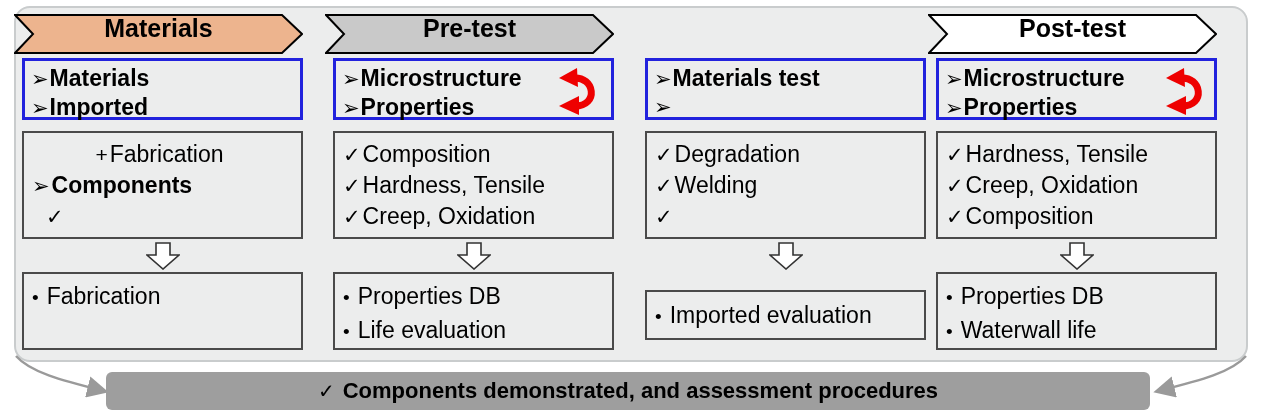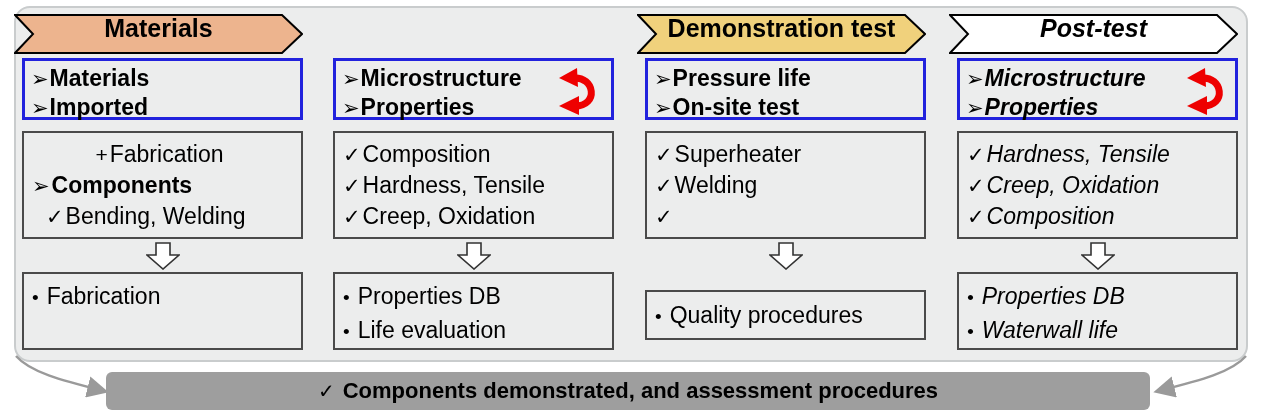--- a/index.html
+++ b/index.html
@@ -19,21 +19,21 @@
     border:2px solid #c9cccd;
     border-radius:16px;
     box-sizing:border-box;
   }
 
   
   .col{position:absolute;top:6px;width:297px;height:356px;}
   .col.c0{left:14px;}
   .col.c1{left:325px;}
   .col.c2{left:637px;}
-  .col.c3{left:949px;font-style:italic;}
+  .col.c3{left:928px;}
 
   
   .chev{
     position:absolute;top:8px;height:28px;width:289px;
     display:flex;align-items:center;justify-content:center;
     box-sizing:border-box;
     text-align:right;
   }
   .chev svg{position:absolute;left:0;top:0;}
   .chev .lab{
@@ -140,38 +140,43 @@
       <div class="li center">
         <span class="mk">+</span>
         <span>Fabrication</span>
       </div>
       <div class="li bold">
         <span class="mk">➢</span>
         <span>Components</span>
       </div>
       <div class="li ind">
         <span class="mk">✓</span>
-        <span>Bending, Welding</span>
       </div>
     </div>
 
     <svg class="darr" viewBox="0 0 34 28">
       <polygon points="10,1 24,1 24,13 33,13 17,27 1,13 10,13" fill="#ffffff" stroke="#333333" stroke-width="1.6"></polygon>
     </svg>
 
     <div class="boxC">
       <div class="li">
         <span class="mk">•</span>
         <span>Fabrication</span>
       </div>
     </div>
   </div>
 
   <div class="col c1">
 
+    <div class="chev">
+      <svg width="289" height="40" viewBox="0 0 289 40">
+        <polygon points="1,1 268,1 288,20 268,39 1,39 19,20" fill="#c9c9c9" stroke="#000000" stroke-width="2"></polygon>
+      </svg>
+      <span class="lab">Pre-test</span>
+    </div>
 
     <div class="boxA">
       <div class="li">
         <span class="mk">➢</span>
         <span>Microstructure</span>
       </div>
       <div class="li">
         <span class="mk">➢</span>
         <span>Properties</span>
       </div>
@@ -208,60 +213,53 @@
       </div>
       <div class="li">
         <span class="mk">•</span>
         <span>Life evaluation</span>
       </div>
     </div>
   </div>
 
   <div class="col c2">
 
-    <div class="chev">
-      <svg width="289" height="40" viewBox="0 0 289 40">
-        <polygon points="1,1 268,1 288,20 268,39 1,39 19,20" fill="#f0d17c" stroke="#000000" stroke-width="2"></polygon>
-      </svg>
-      <span class="lab">Demonstration test</span>
-    </div>
 
     <div class="boxA">
       <div class="li">
         <span class="mk">➢</span>
-        <span>Pressure life</span>
-      </div>
-      <div class="li">
-        <span class="mk">➢</span>
-        <span>On-site test</span>
+        <span>Materials test</span>
+      </div>
+      <div class="li">
+        <span class="mk">➢</span>
       </div>
     </div>
 
     <div class="boxB">
       <div class="li">
         <span class="mk">✓</span>
-        <span>Superheater</span>
+        <span>Degradation</span>
       </div>
       <div class="li">
         <span class="mk">✓</span>
         <span>Welding</span>
       </div>
       <div class="li">
         <span class="mk">✓</span>
       </div>
     </div>
 
     <svg class="darr" viewBox="0 0 34 28">
       <polygon points="10,1 24,1 24,13 33,13 17,27 1,13 10,13" fill="#ffffff" stroke="#333333" stroke-width="1.6"></polygon>
     </svg>
 
     <div class="boxC vcent" style="top:284px;height:50px;">
       <div class="li">
         <span class="mk">•</span>
-        <span>Quality procedures</span>
+        <span>Imported evaluation</span>
       </div>
     </div>
   </div>
 
   <div class="col c3">
 
     <div class="chev">
       <svg width="289" height="40" viewBox="0 0 289 40">
         <polygon points="1,1 268,1 288,20 268,39 1,39 19,20" fill="#ffffff" stroke="#000000" stroke-width="2"></polygon>
       </svg>

